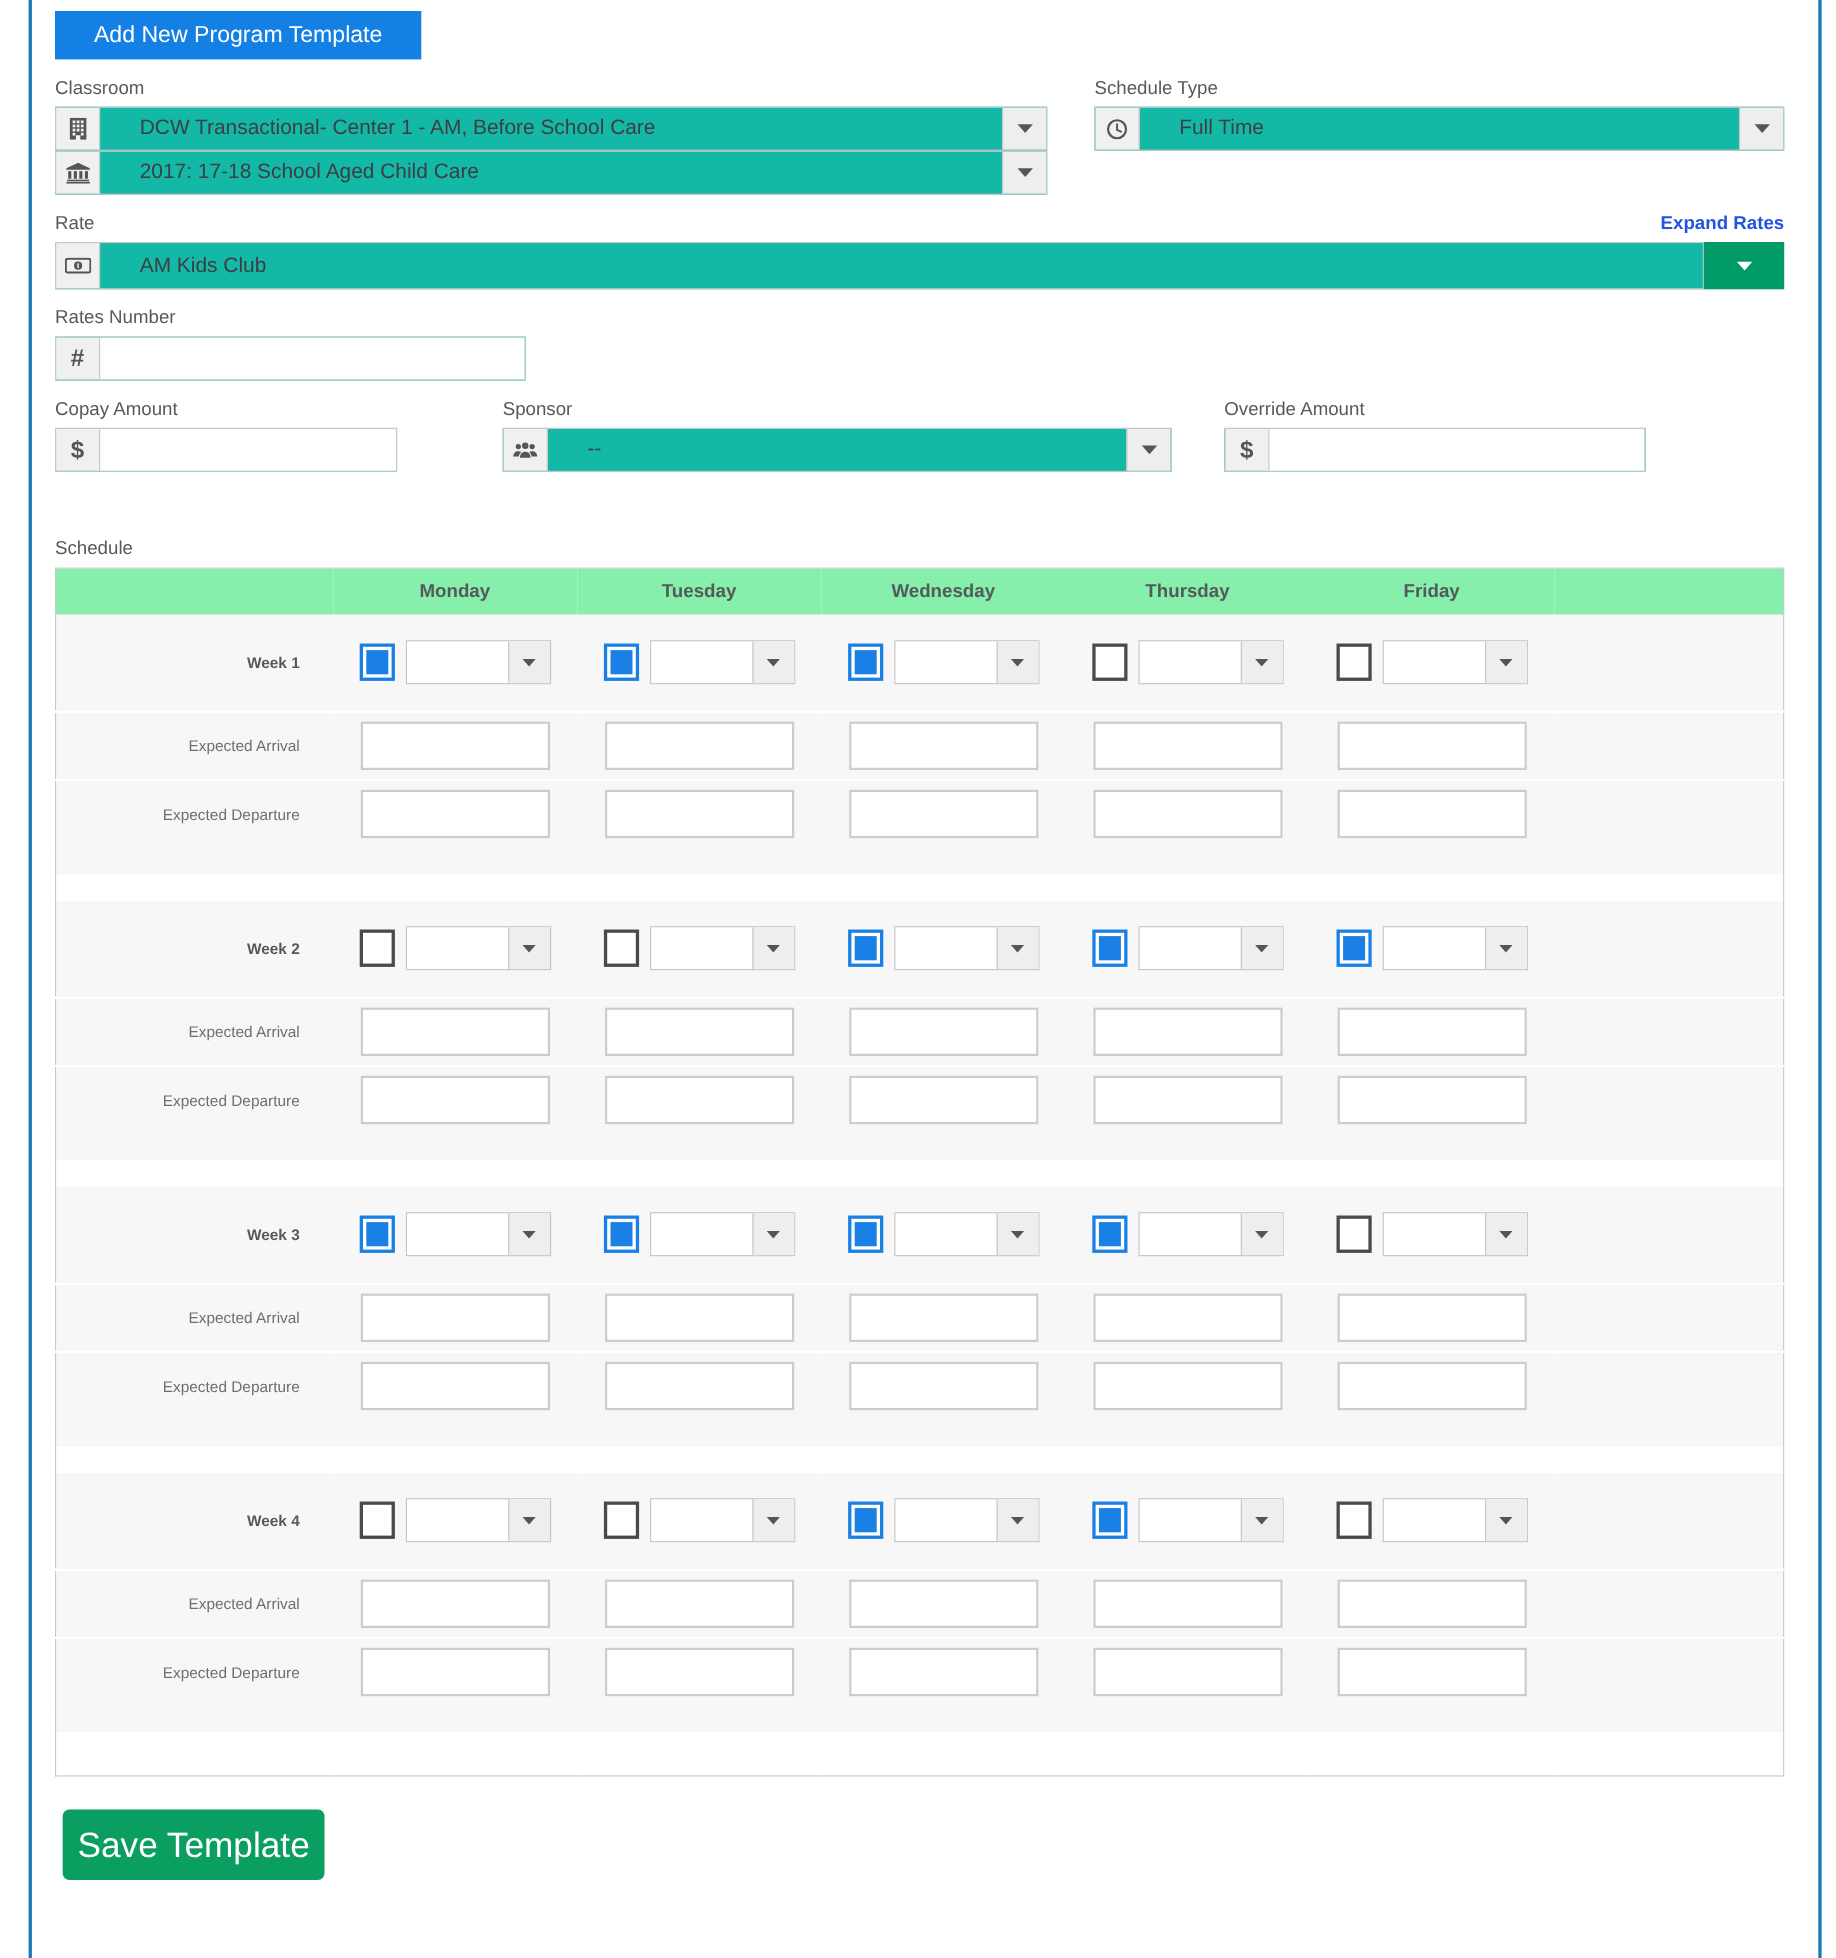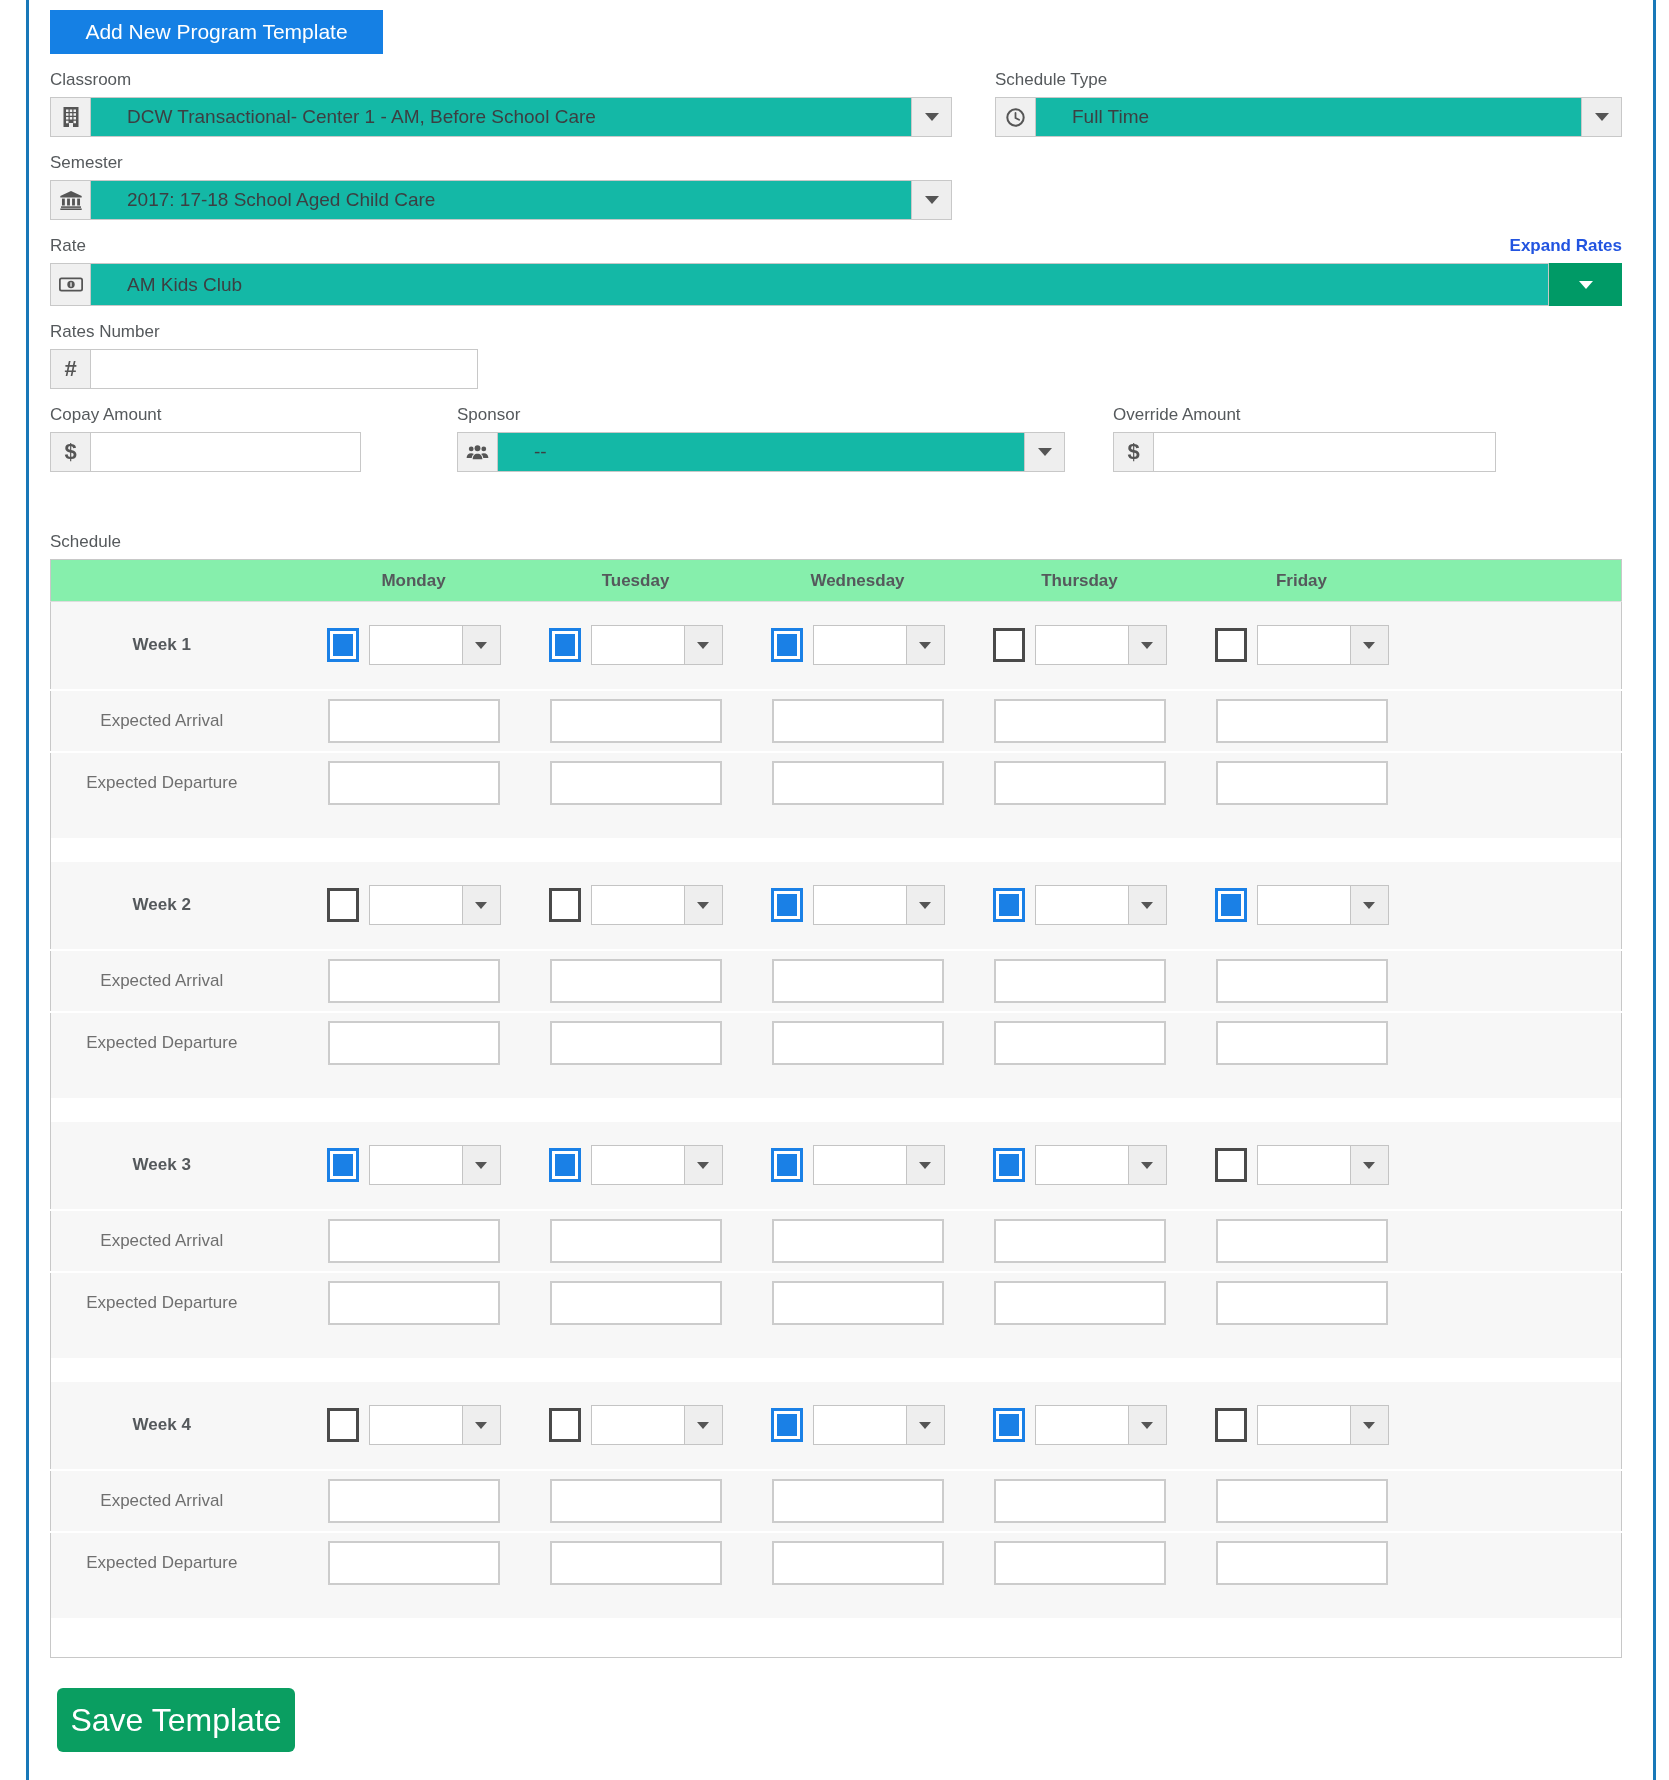--- a/index.html
+++ b/index.html
@@ -83,21 +83,21 @@
     text-align: center; border-bottom: 1px solid #ddd;
   }
   tbody.week { background: #f7f7f7; }
   tr.controls { height: 88px; }
   tr.io { height: 62px; }
   tr.io > * { border-top: 2px solid #fff; }
   tr.pad { height: 24px; }
   tbody.gap tr { height: 24px; background: #fff; }
   tbody.gap.last tr { height: 40px; }
   th.row-label {
-    text-align: center; padding-right: 30px; font-size: 17px;
+    text-align: right; padding-right: 30px; font-size: 14px;
     font-weight: bold; color: #55595c;
   }
   th.row-label.light { font-weight: normal; color: #6f6f6f; }
   .ctrl { display: flex; align-items: center; justify-content: center; gap: 10px; }
   .cb {
     width: 32px; height: 34px; background: #fff; cursor: pointer;
     border: 3px solid #4a4a4a; flex: 0 0 32px;
   }
   .cb.checked { border-color: #1a80e6; padding: 3px; }
   .cb.checked::after { content: ""; display: block; width: 100%; height: 100%; background: #1a80e6; }
@@ -163,21 +163,20 @@
         </span>
         <span class="value">Full Time</span>
         <span class="caret-box">
             <span class="tri"></span>
           </span>
       </div>
     </div>
   </div>
 
   <div class="f-semester">
-    <span class="lbl">Semester</span>
     <div class="ig">
       <span class="addon">
         <svg class="icon" viewBox="0 0 18 16" width="22" height="19" fill="currentColor">
             <path d="M9 0l9 4.2V5.4H0V4.2z"></path>
             <rect x="1.4" y="6.4" width="2.4" height="5.8"></rect>
             <rect x="5.7" y="6.4" width="2.4" height="5.8"></rect>
             <rect x="9.9" y="6.4" width="2.4" height="5.8"></rect>
             <rect x="14.2" y="6.4" width="2.4" height="5.8"></rect>
             <rect x="0.6" y="12.9" width="16.8" height="1.3"></rect>
             <rect x="0" y="14.7" width="18" height="1.3"></rect>

